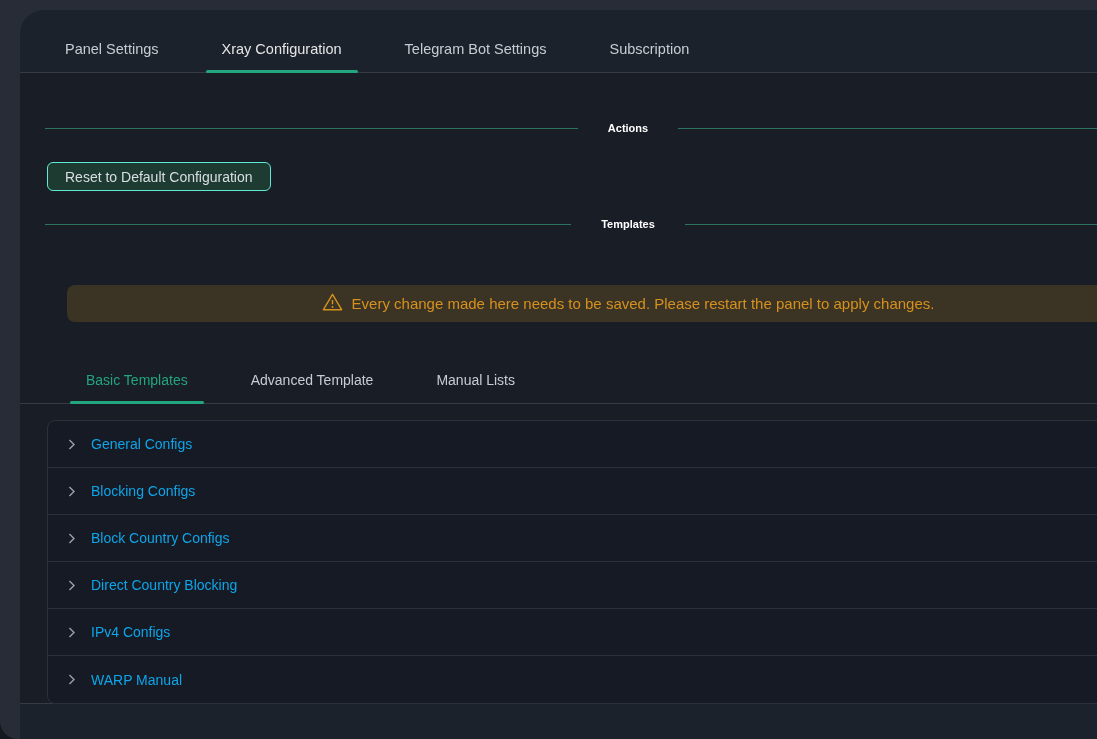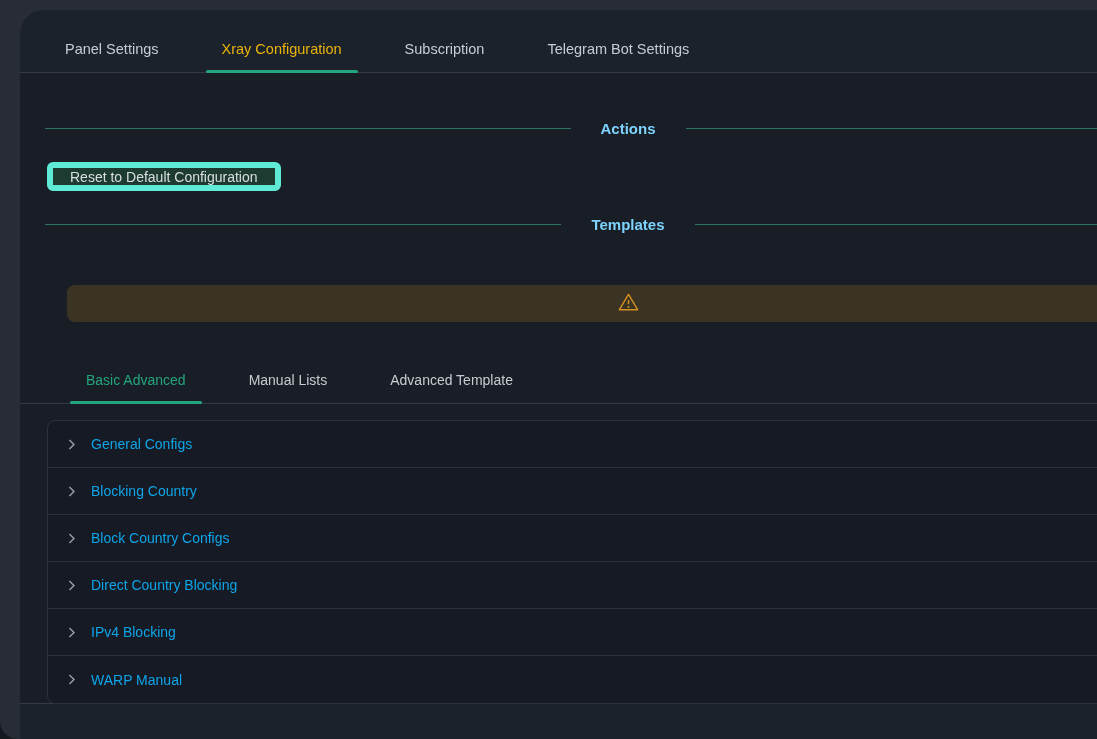--- a/index.html
+++ b/index.html
@@ -12,37 +12,37 @@
   .card { position:absolute; left:20px; top:10px; width:1216px; height:760px;
           background:#1c222c; border-top-left-radius:24px; }
 
   
   .main-tabbar { position:absolute; top:0; left:0; right:0; height:63px;
                  border-bottom:1px solid #353b45; display:flex; align-items:center;
                  padding:16px 0 0 29px; }
   .main-tab { position:relative; height:47px; display:flex; align-items:center;
               padding:0 16px; margin-right:31px; font-size:14.5px; color:#c7ccd2;
               cursor:pointer; white-space:nowrap; }
-  .main-tab.active { color:#eab308; }
+  .main-tab.active { color:#e5e5e5; }
   .main-tab.active::after { content:""; position:absolute; left:0; right:0; bottom:0;
               height:3px; background:#23a67d; border-radius:2px; }
 
   
   .pane { position:absolute; top:63px; left:0; right:0; height:631px;
           background:#181d26; border-bottom:1px solid #353b45; }
 
   .divider { position:absolute; left:25px; right:25px; height:20px;
              display:flex; align-items:center; }
   .divider .line { flex:1; height:1px; background:#2c7460; }
-  .divider .label { margin:0 30px; font-size:15px; font-weight:bold; color:#7dd3fc; }
+  .divider .label { margin:0 30px; font-size:11px; font-weight:bold; color:#ffffff; }
   .divider.actions { top:45px; }
   .divider.templates { top:141px; }
 
   .reset-button { position:absolute; left:27px; top:89px; height:29px;
-                  padding:0 17px; background:#1e3b31; border:6px solid #5eead4;
+                  padding:0 17px; background:#1e3b31; border:1px solid #5eead4;
                   border-radius:6px; color:#d9dee3; font-size:14px;
                   font-family:"Liberation Sans", sans-serif; cursor:pointer; }
 
   .warning-banner { position:absolute; left:47px; top:212px; width:1122px; height:37px;
                     background:#3b3424; border-radius:8px; display:flex;
                     align-items:center; justify-content:center; gap:9px; }
   .warning-banner .msg { color:#d6901e; font-size:15px; }
 
   
   .sub-tabbar { position:absolute; top:284px; left:0; right:0; height:47px;
@@ -67,22 +67,22 @@
 </style>
 </head>
 <body>
 
 <div class="surface">
   <div class="card">
 
     <div class="main-tabbar">
       <div class="main-tab">Panel Settings</div>
       <div class="main-tab active">Xray Configuration</div>
+      <div class="main-tab">Telegram Bot Settings</div>
       <div class="main-tab">Subscription</div>
-      <div class="main-tab">Telegram Bot Settings</div>
     </div>
 
     <div class="pane">
 
       <div class="divider actions">
         <div class="line"></div>
         <div class="label">Actions</div>
         <div class="line"></div>
       </div>
 
@@ -95,44 +95,45 @@
       </div>
 
       <div class="warning-banner">
         <span class="icn">
           <svg width="21" height="20" viewBox="0 0 24 22">
             <path d="M12 2.4 L22.4 19.8 L1.6 19.8 Z" fill="none" stroke="#d6901e" stroke-width="1.6" stroke-linejoin="round"></path>
             <line x1="12" y1="8.6" x2="12" y2="13.6" stroke="#d6901e" stroke-width="1.7"></line>
             <circle cx="12" cy="16.6" r="1.15" fill="#d6901e"></circle>
           </svg>
         </span>
+        <span class="msg">Every change made here needs to be saved. Please restart the panel to apply changes.</span>
       </div>
 
       <div class="sub-tabbar">
-        <div class="sub-tab active">Basic Advanced</div>
+        <div class="sub-tab active">Basic Templates</div>
+        <div class="sub-tab">Advanced Template</div>
         <div class="sub-tab">Manual Lists</div>
-        <div class="sub-tab">Advanced Template</div>
       </div>
 
       <div class="accordion">
         <div class="acc-row">
           <span class="chev">
             <svg width="13" height="13" viewBox="0 0 12 12">
                 <path d="M4.1 1.9 L8.3 6 L4.1 10.1" fill="none" stroke="#9aa0a8" stroke-width="1.3"></path>
               </svg>
           </span>
           <span class="acc-label">General Configs</span>
         </div>
         <div class="acc-row">
           <span class="chev">
             <svg width="13" height="13" viewBox="0 0 12 12">
                 <path d="M4.1 1.9 L8.3 6 L4.1 10.1" fill="none" stroke="#9aa0a8" stroke-width="1.3"></path>
               </svg>
           </span>
-          <span class="acc-label">Blocking Country</span>
+          <span class="acc-label">Blocking Configs</span>
         </div>
         <div class="acc-row">
           <span class="chev">
             <svg width="13" height="13" viewBox="0 0 12 12">
                 <path d="M4.1 1.9 L8.3 6 L4.1 10.1" fill="none" stroke="#9aa0a8" stroke-width="1.3"></path>
               </svg>
           </span>
           <span class="acc-label">Block Country Configs</span>
         </div>
         <div class="acc-row">
@@ -142,21 +143,21 @@
               </svg>
           </span>
           <span class="acc-label">Direct Country Blocking</span>
         </div>
         <div class="acc-row">
           <span class="chev">
             <svg width="13" height="13" viewBox="0 0 12 12">
                 <path d="M4.1 1.9 L8.3 6 L4.1 10.1" fill="none" stroke="#9aa0a8" stroke-width="1.3"></path>
               </svg>
           </span>
-          <span class="acc-label">IPv4 Blocking</span>
+          <span class="acc-label">IPv4 Configs</span>
         </div>
         <div class="acc-row">
           <span class="chev">
             <svg width="13" height="13" viewBox="0 0 12 12">
                 <path d="M4.1 1.9 L8.3 6 L4.1 10.1" fill="none" stroke="#9aa0a8" stroke-width="1.3"></path>
               </svg>
           </span>
           <span class="acc-label">WARP Manual</span>
         </div>
       </div>

